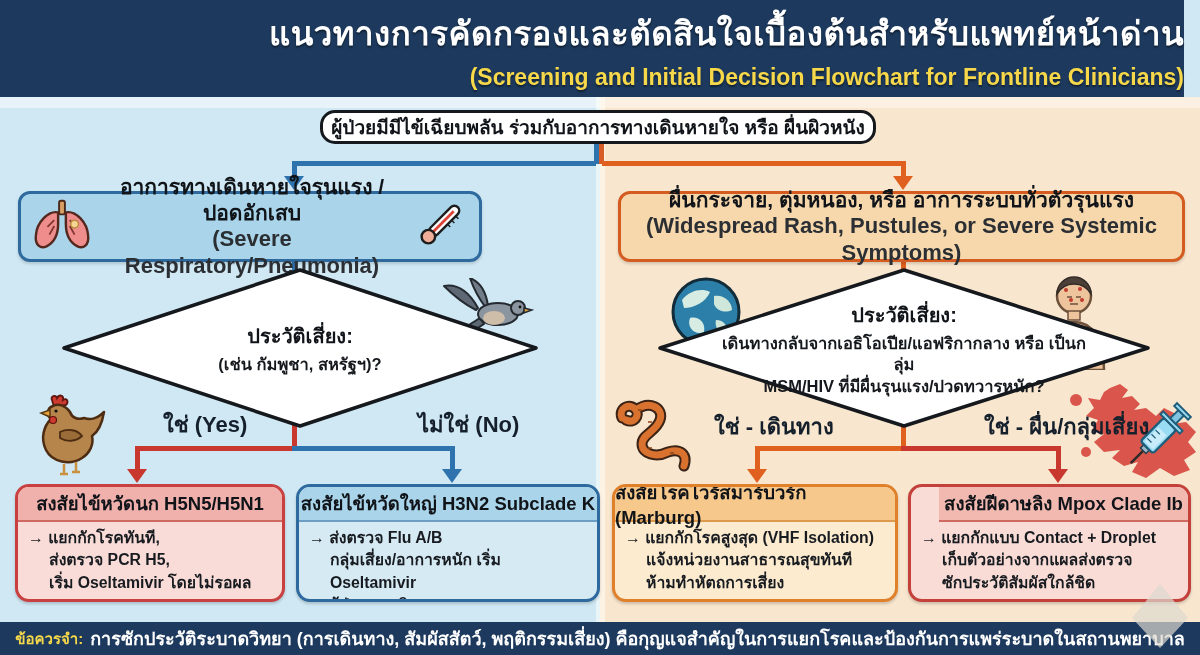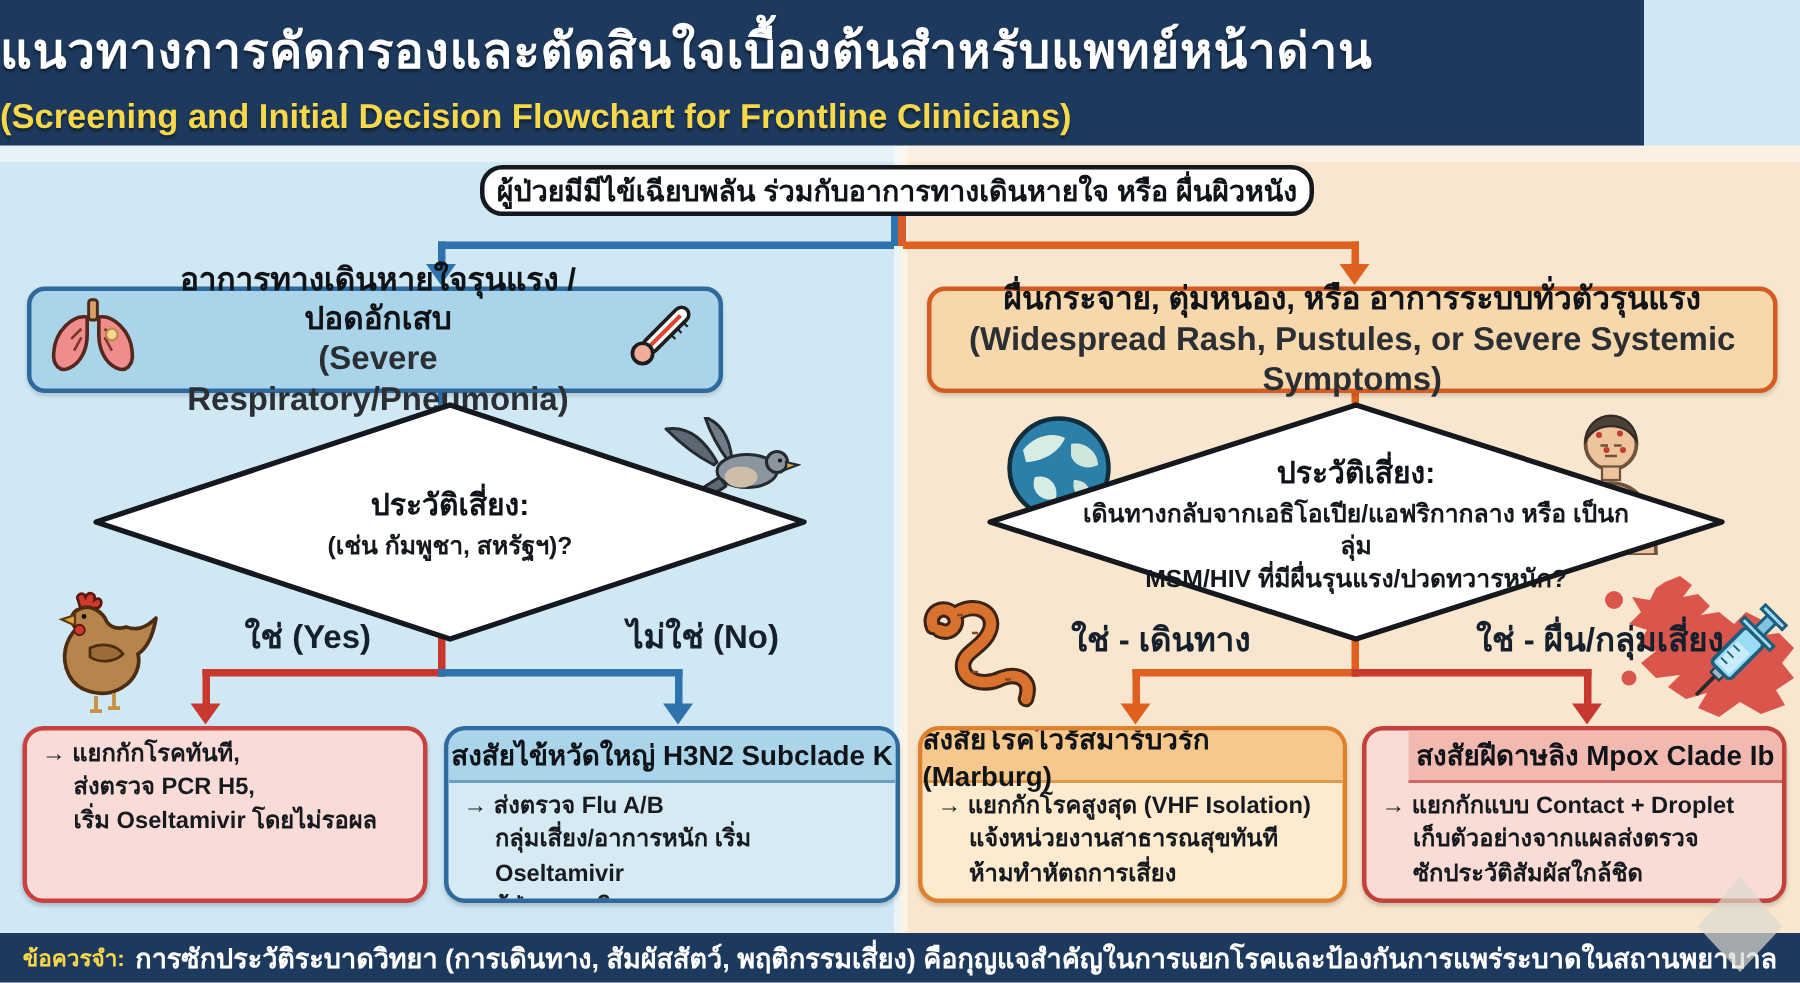--- a/index.html
+++ b/index.html
@@ -1,22 +1,22 @@
 <!DOCTYPE html>
 <html><head>
 <meta charset="utf-8">
 <style>
   * { margin:0; padding:0; box-sizing:border-box; }
   html,body { background:#777; }
   body { font-family:"Liberation Sans","DejaVu Sans",sans-serif; }
   .stage { position:relative; width:1200px; height:655px; overflow:hidden; background:#cfe8f4; margin:0 auto; }
 
   
-  .topbar { position:absolute; left:0; top:0; width:1096px; height:97px; background:#1d3a5e;
-            display:flex; flex-direction:column; align-items:flex-start; justify-content:center; gap:4px; z-index:6; }
+  .topbar { position:absolute; left:0; top:0; width:1184px; height:97px; background:#1d3a5e;
+            display:flex; flex-direction:column; align-items:flex-end; justify-content:center; gap:4px; z-index:6; }
   .topbar .title { color:#ffffff; font-size:33px; font-weight:700; letter-spacing:.5px; text-shadow:0 2px 2px rgba(0,0,0,.45); }
   .topbar .subtitle { color:#f6d84a; font-size:23px; font-weight:700; text-shadow:0 2px 2px rgba(0,0,0,.45); }
   .botbar { position:absolute; left:0; top:622px; width:1200px; height:33px; background:#1d3a5e;
             display:flex; align-items:center; justify-content:center; gap:7px; white-space:nowrap; z-index:6; }
   .botbar .blabel { color:#f6d84a; font-size:15px; font-weight:700; }
   .botbar .btext  { color:#ffffff; font-size:18px; font-weight:600; }
 
   
   .bg-left  { position:absolute; left:0;   top:97px; width:600px; height:525px; background:#cfe8f4; }
   .bg-right { position:absolute; left:600px; top:97px; width:600px; height:525px; background:#f8e6ce; }
@@ -171,20 +171,21 @@
       <div class="dl">MSM/HIV ที่มีผื่นรุนแรง/ปวดทวารหนัก?</div>
     </div>
   </div>
 
   <div class="branch-label" style="left:163px;top:407px;">ใช่ (Yes)</div>
   <div class="branch-label" style="left:385px;top:407px;margin-left:33px;">ไม่ใช่ (No)</div>
   <div class="branch-label" style="left:714px;top:409px;">ใช่ - เดินทาง</div>
   <div class="branch-label" style="left:984px;top:409px;">ใช่ - ผื่น/กลุ่มเสี่ยง</div>
 
   <div class="out-box out-pink">
+    <div class="out-head">สงสัยไข้หวัดนก H5N5/H5N1</div>
     <div class="out-body">
       <div>→ แยกกักโรคทันที,</div>
       <div class="ln-ind">ส่งตรวจ PCR H5,</div>
       <div class="ln-ind">เริ่ม Oseltamivir โดยไม่รอผล</div>
     </div>
   </div>
 
   <div class="out-box out-blue">
     <div class="out-head">สงสัยไข้หวัดใหญ่ H3N2 Subclade K</div>
     <div class="out-body">

